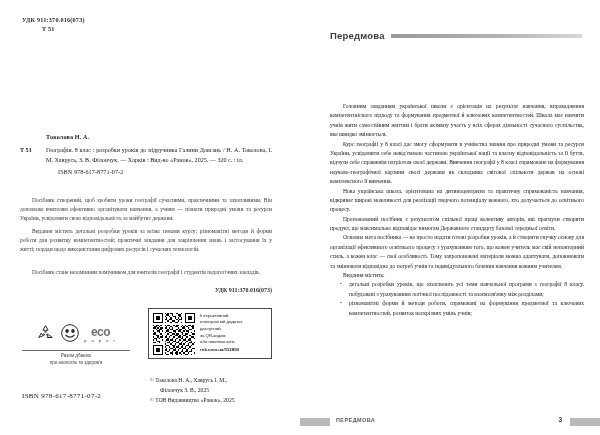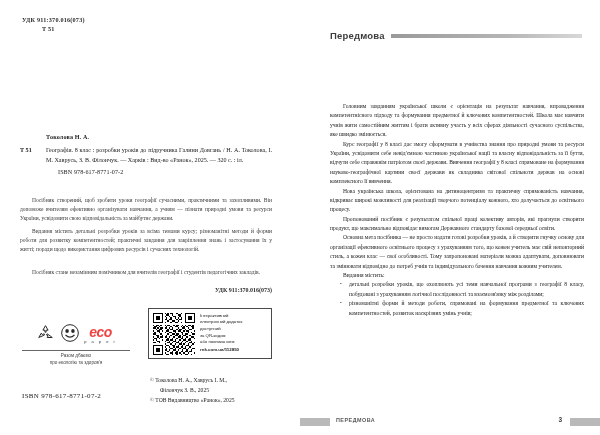--- a/index.html
+++ b/index.html
@@ -109,24 +109,23 @@
   }
   .eco-caption {
     font-size: 4.6px;
     line-height: 1.5;
     color: #444;
     font-family: "Liberation Sans", sans-serif;
   }
   .eco-word {
     font-family: "Liberation Sans", sans-serif;
     font-weight: bold;
-    font-style: italic;
-    font-size: 14px;
+    font-size: 12px;
     line-height: 0.95;
-    color: #ef4444;
+    color: #737373;
     letter-spacing: -0.5px;
   }
   .eco-sub {
     font-family: "Liberation Sans", sans-serif;
     font-size: 4px;
     letter-spacing: 2px;
     color: #333;
     text-align: right;
     margin-top: -1px;
   }

